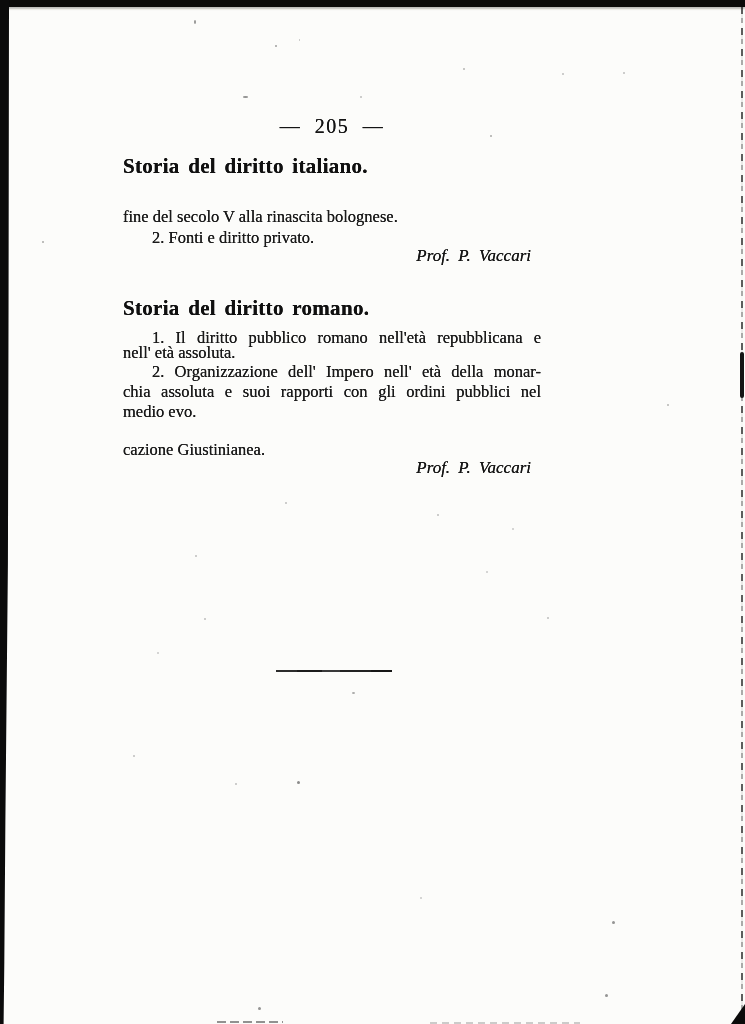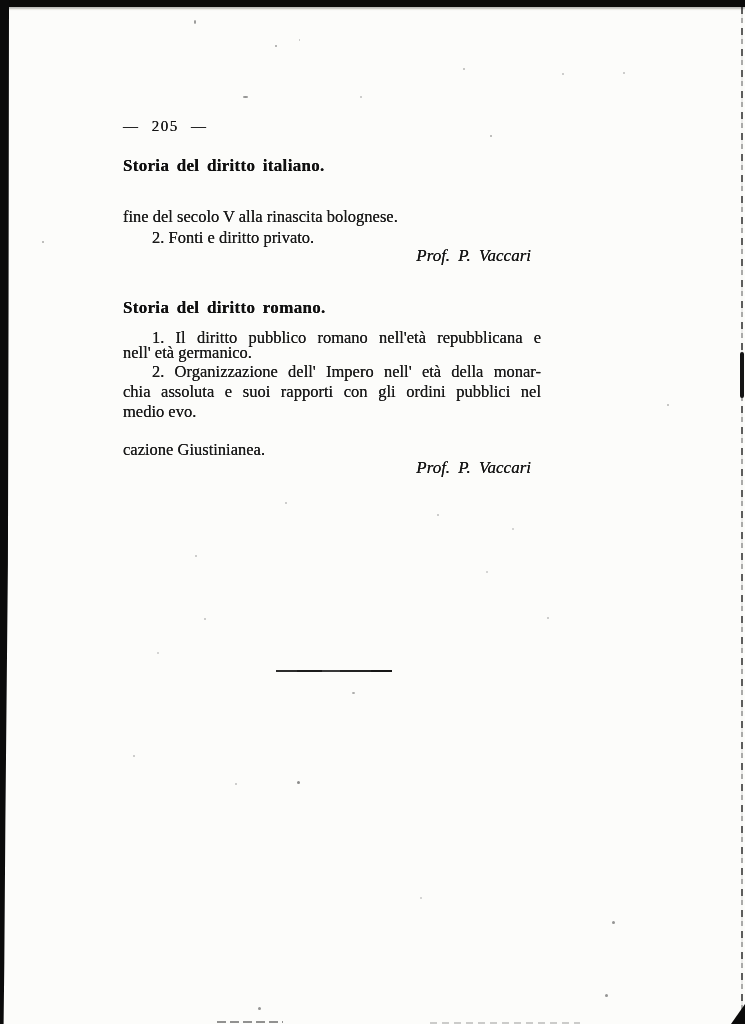--- a/index.html
+++ b/index.html
@@ -44,26 +44,26 @@
   
   .column{
     position:absolute;left:123px;top:112px;width:418px;height:700px;
     font-size:16.5px;line-height:20px;
     text-shadow:0 0 .45px currentColor;
   }
   .line{position:absolute;left:0;right:0;white-space:nowrap;}
   .j{text-align:justify;text-align-last:justify;white-space:normal;}
   .ind{text-indent:29px;}
   .page-number{
-    position:absolute;left:0;right:0;text-align:left;
-    font-size:15px;letter-spacing:1.5px;word-spacing:7px;color:#141414;
+    position:absolute;left:0;right:0;text-align:center;
+    font-size:20px;letter-spacing:1.5px;word-spacing:7px;color:#141414;
   }
   .heading{
     position:absolute;left:0;right:0;
-    font-weight:bold;font-size:17px;letter-spacing:.3px;word-spacing:3px;color:#101010;
+    font-weight:bold;font-size:21px;letter-spacing:.3px;word-spacing:3px;color:#101010;
   }
   .signature{
     position:absolute;left:0;right:0;text-align:right;padding-right:10px;
     font-style:italic;font-size:17px;word-spacing:4px;color:#151515;
   }
   .divider{
     position:absolute;left:276px;top:670px;width:116px;height:2px;
     background:linear-gradient(90deg,#2c2c2c 0 18%,#1c1c1c 18% 40%,#3a3a3a 40% 55%,#222 55% 82%,#161616 82% 100%);
   }
 </style>
@@ -113,21 +113,21 @@
   <div class="heading" style="top:44px">Storia del diritto italiano.</div>
 
   <div class="line" style="top:95px">fine del secolo V alla rinascita bolognese.</div>
   <div class="line ind" style="top:116px">2. Fonti e diritto privato.</div>
 
   <div class="signature" style="top:134px">Prof. P. Vaccari</div>
 
   <div class="heading" style="top:186px">Storia del diritto romano.</div>
 
   <div class="line j ind" style="top:216px">1. Il diritto pubblico romano nell'età repubblicana e</div>
-  <div class="line" style="top:231px">nell' età germanico.</div>
+  <div class="line" style="top:231px">nell' età assoluta.</div>
 
   <div class="line j ind" style="top:250px">2. Organizzazione dell' Impero nell' età della monar-</div>
   <div class="line" style="top:290px">medio evo.</div>
   <div class="line j" style="top:270px">chia assoluta e suoi rapporti con gli ordini pubblici nel</div>
 
   <div class="line" style="top:328px">cazione Giustinianea.</div>
 
   <div class="signature" style="top:346px">Prof. P. Vaccari</div>
 </div>
 

